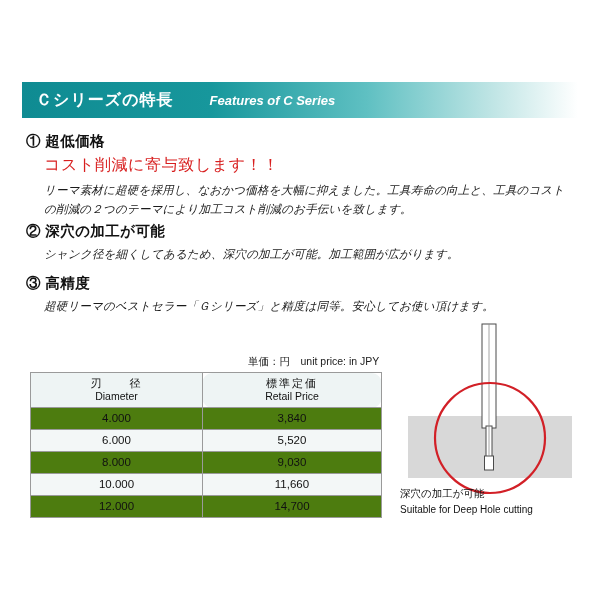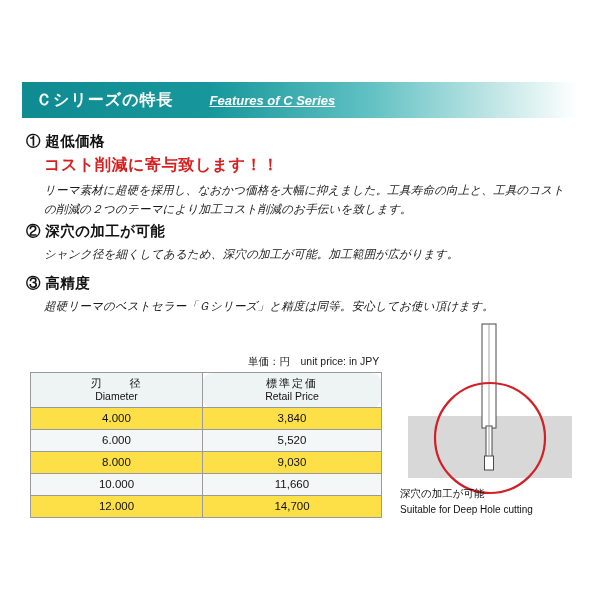--- a/index.html
+++ b/index.html
@@ -40,21 +40,20 @@
     margin-left: 14px;
     white-space: nowrap;
   }
   .header-en {
     color: #ffffff;
     font-size: 13px;
     font-weight: bold;
     font-style: italic;
     margin-left: 36px;
     white-space: nowrap;
-    text-decoration: underline;
   }
 
   
   .section {
     position: absolute;
     left: 26px;
     width: 540px;
   }
   .sec1 { top: 132px; }
   .sec2 { top: 222px; }
@@ -63,21 +62,21 @@
   .sec-title {
     font-size: 14.5px;
     font-weight: bold;
     color: #111111;
     letter-spacing: 0.4px;
     margin: 0 0 4px 0;
     white-space: nowrap;
   }
   .sec-head-red {
     font-size: 16px;
-    font-weight: bold;
+    font-weight: normal;
     color: #d81f1f;
     letter-spacing: 0.6px;
     margin: 2px 0 5px 18px;
     white-space: nowrap;
   }
   .sec-body {
     font-size: 11.5px;
     line-height: 1.65;
     color: #1a1a1a;
     margin-left: 18px;
@@ -120,21 +119,21 @@
     display: block;
     font-size: 11px;
     letter-spacing: 2px;
   }
   table.price thead th .en {
     display: block;
     font-size: 10.5px;
     text-align: center;
   }
   table.price tbody td {
-    background: #fde047;
+    background: #4d7c0f;
     height: 21px;
     font-size: 11.5px;
   }
   table.price tbody tr:nth-child(even) td {
     background: #f3f7f7;
   }
   .col-a { width: 49%; }
   .col-b { width: 51%; border-radius: 11px; }
 
   

